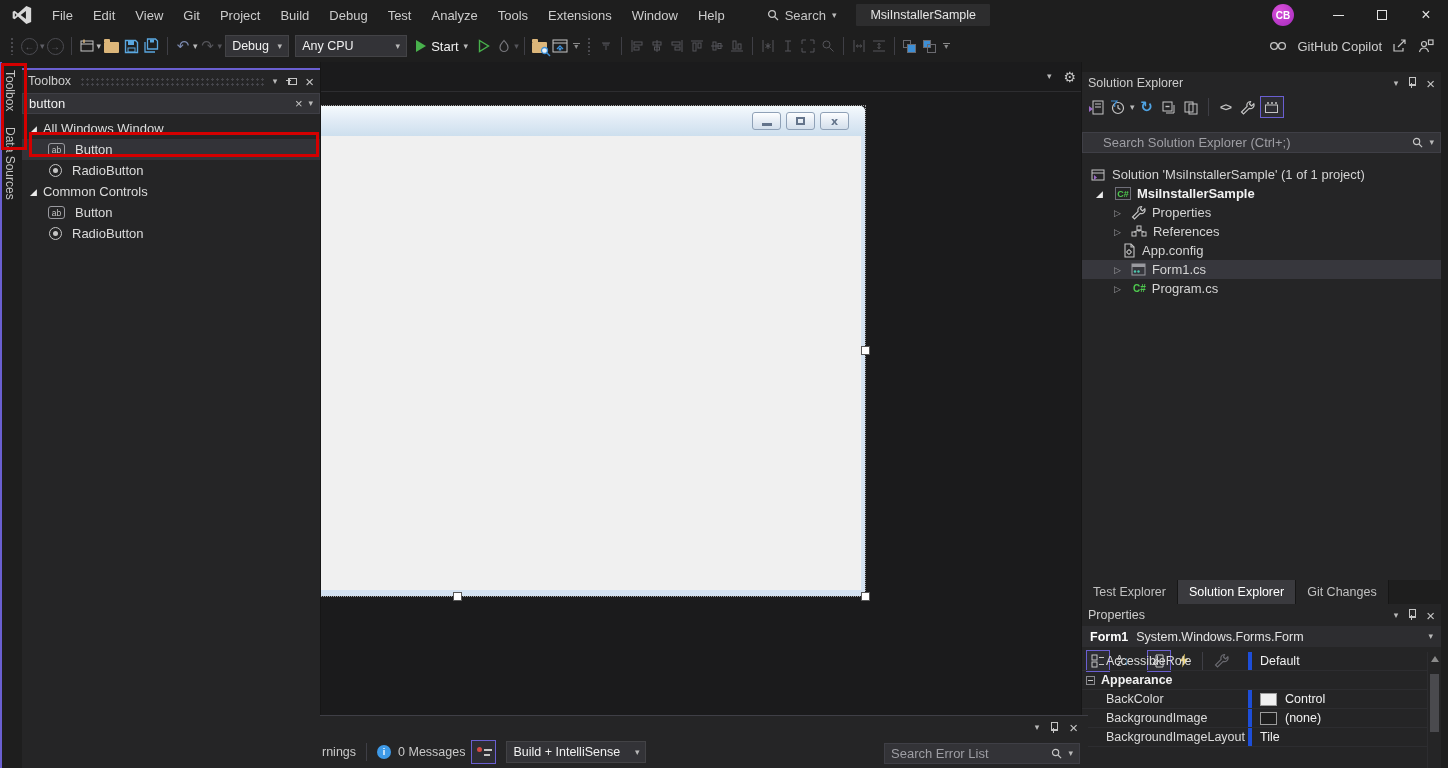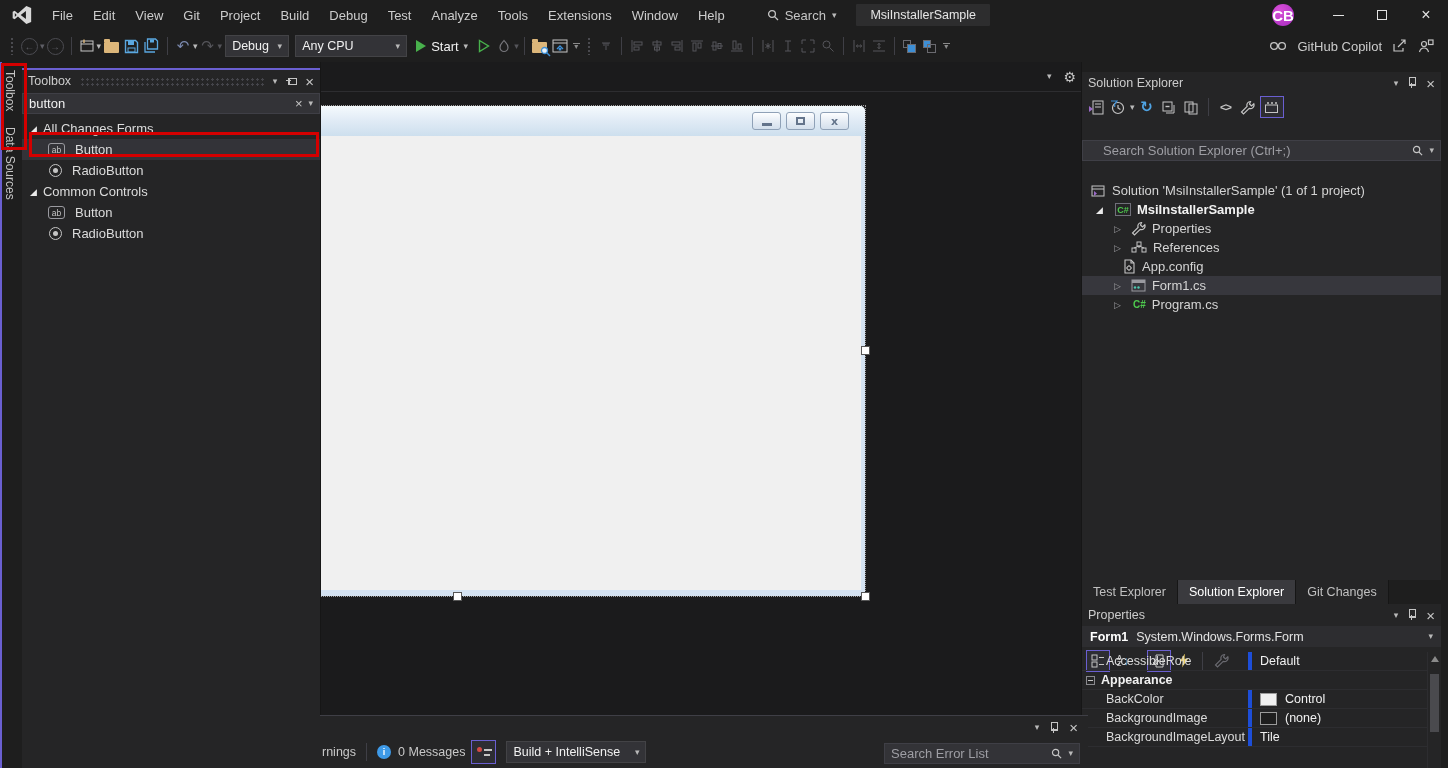--- a/index.html
+++ b/index.html
@@ -26,21 +26,21 @@
   .vslogo { margin:0 10px 0 12px; flex:0 0 auto; }
   .menus { display:flex; align-items:center; }
   .menu-item { padding:4px 10px; font-size:13px; color:#cccccc; cursor:default; }
   .title-search { display:flex; align-items:center; gap:6px; margin-left:22px;
                   padding:3px 10px; color:#c5c5c5; font-size:13px; }
   .sol-badge { margin-left:10px; background:#2d2d2e; color:#e6e6e6; font-size:12.5px;
                padding:4px 14px; border-radius:1px; }
   .title-right { margin-left:auto; display:flex; align-items:center; }
   .avatar { width:22px; height:22px; border-radius:50%; margin-right:22px;
             background:radial-gradient(circle at 35% 30%, #d84fd8, #a62bbf);
-            color:#fff; font-size:15px; font-weight:bold;
+            color:#fff; font-size:10px; font-weight:bold;
             display:flex; align-items:center; justify-content:center; }
   .winbtn { width:44px; height:30px; display:flex; align-items:center; justify-content:center; color:#e3e3e3; }
   .g-min { width:11px; height:1px; background:#e3e3e3; }
   .g-max { width:10px; height:10px; border:1px solid #e3e3e3; }
   .g-close { font-size:16px; line-height:1; }
 
   
   .toolbar { position:absolute; left:0; top:30px; width:1448px; height:32px;
              display:flex; align-items:center; padding-left:6px; background:#1e1e1e; }
   .grip { width:5px; height:18px; margin:0 4px;
@@ -131,21 +131,21 @@
   .el-filter .rd { position:absolute; left:5px; top:6px; width:5px; height:5px; border-radius:50%; background:#d04a45; }
   .el-filter .l1,.el-filter .l2 { position:absolute; left:12px; width:8px; height:1.5px; background:#c5c5c5; }
   .el-filter .l1 { top:8px; } .el-filter .l2 { top:13px; width:6px; }
   .el-search { width:196px; position:absolute; right:8px; top:27px; }
 
   
   .rightcol { position:absolute; right:7px; top:62px; width:360px; bottom:0;
               background:#1e1e1e; border-left:1px solid #161616; z-index:4; }
   .solx { position:absolute; left:0; right:0; top:10px; height:508px; background:#252526; }
   .solx-toolbar { height:26px; display:flex; align-items:center; padding:0 4px; gap:2px; }
-  .solx-search { margin:20px 0;padding-left:20px; }
+  .solx-search { margin:12px 0;padding-left:20px; }
   .s-row { height:19px; display:flex; align-items:center; font-size:13px; color:#d4d4d4; position:relative; }
   .s-row.sel { background:#37373d; }
   .s-row .lbl { margin-left:6px; }
   .s-row .b { font-weight:bold; color:#f1f1f1; }
   .ind0 { padding-left:8px; } .ind1 { padding-left:14px; } .ind2 { padding-left:32px; } .ind2n { padding-left:41px;text-align:center; }
   .cs-badge { color:#4ec94e; font-weight:bold; font-size:9px; letter-spacing:0; }
   .boxed-cs { width:16px; height:13px; border:1px solid #70707a; display:flex; align-items:center;
               justify-content:center; flex:0 0 auto; }
 
   .panel-tabs { position:absolute; left:0; right:0; top:518px; height:24px; display:flex; background:#1e1e1e; }
@@ -454,21 +454,21 @@
         <span class="x">×</span>
       </span>
     </div>
     <div class="searchbox tb-search">
       <input value="button" style="">
       <span class="x" style="font-size:13px">×</span>
       <span class="dd">▾</span>
     </div>
     <div class="t-row t-group">
       <span class="exp exp-open">◢</span>
-      <span>All Changes Forms</span>
+      <span>All Windows Window</span>
     </div>
     <div class="t-row t-item sel">
       <span class="ic-ab">ab</span>
       <span>Button</span>
     </div>
     <div class="t-row t-item">
       <span class="ic-radio"></span>
       <span>RadioButton</span>
     </div>
     <div class="t-row t-group">

